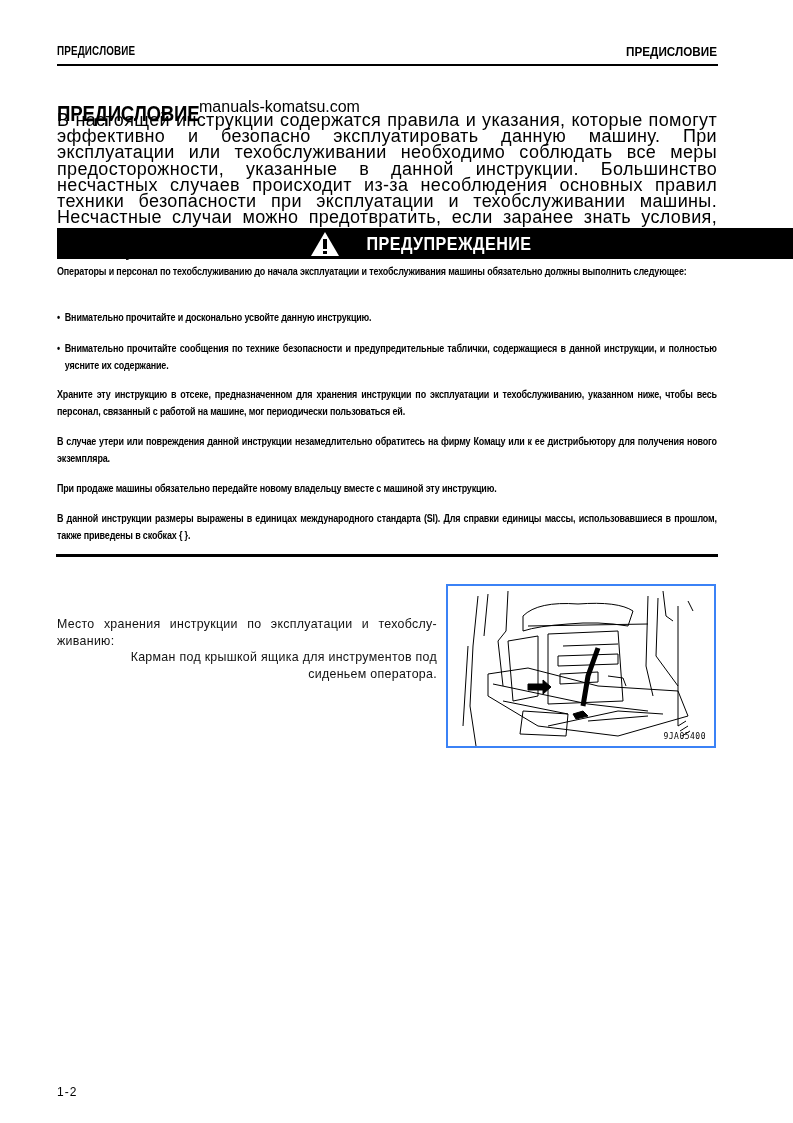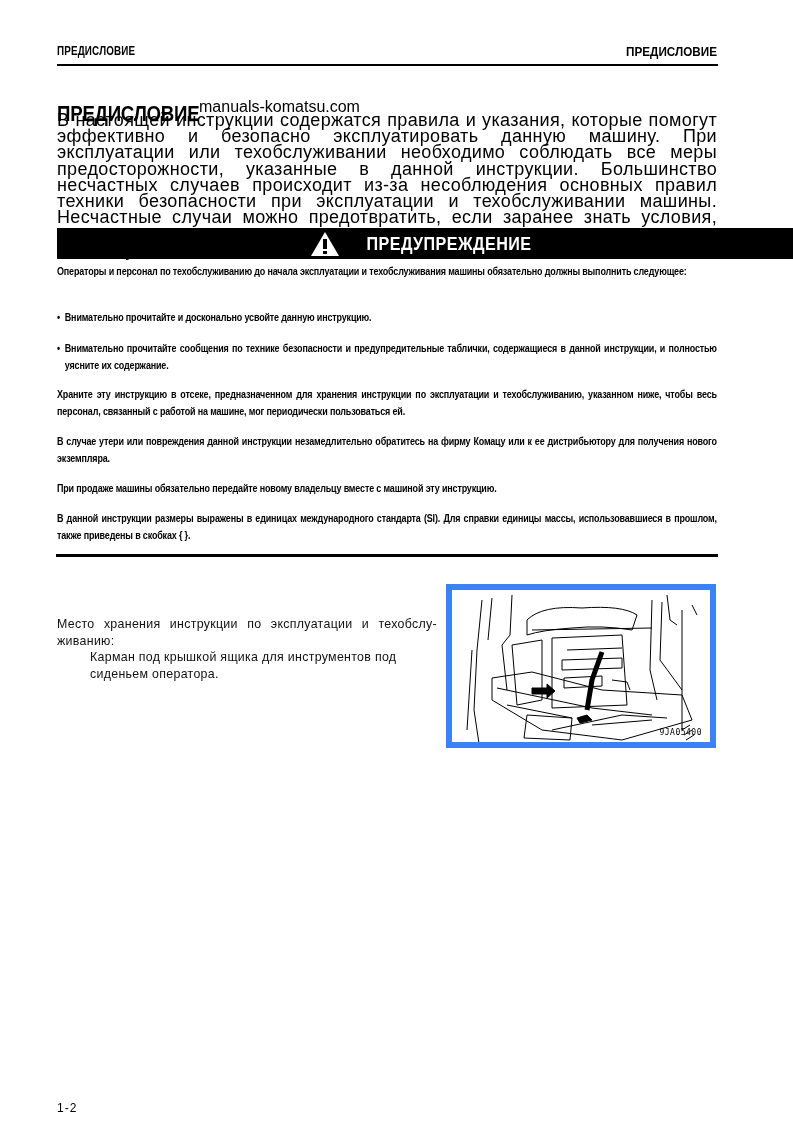--- a/index.html
+++ b/index.html
@@ -24,26 +24,26 @@
   .wtext { font-family: "Liberation Sans", sans-serif; font-weight: bold; font-size: 11.5px; line-height: 16.5px;
            transform: scaleX(0.78); transform-origin: left top; letter-spacing: -0.2px; }
   .w-para { left: 57px; width: 846px; text-align: justify; }
 
   .bullet { display: flex; }
   .bullet-dot { width: 10px; flex: none; }
 
   .bottom-rule { left: 56px; top: 554px; width: 662px; height: 3px; background: #000; }
 
   .store-text { left: 57px; top: 616px; width: 380px; font-size: 12.4px; line-height: 16.5px; letter-spacing: 0.3px; text-align: justify; color: #111; }
-  .store-sub { padding-left: 33px; text-align: left; }
+  .store-sub { padding-left: 33px; text-align: right; }
 
-  .fig-box { left: 446px; top: 584px; width: 270px; height: 164px; border: 6px solid #3b82f6; box-sizing: border-box; overflow: hidden; }
+  .fig-box { left: 446px; top: 584px; width: 270px; height: 164px; border: 2px solid #3b82f6; box-sizing: border-box; overflow: hidden; }
   .fig-label { position: absolute; right: 8px; bottom: 5px; font-size: 8px; font-family: "DejaVu Sans Mono", monospace; letter-spacing: 0.5px; }
 
-  .page-num { left: 57px; top: 1085px; font-size: 12px; letter-spacing: 1px; margin-top: 16px; }
+  .page-num { left: 57px; top: 1085px; font-size: 12px; letter-spacing: 1px; }
 </style>
 </head>
 <body>
 
 <div class="abs hdr-left">ПРЕДИСЛОВИЕ</div>
 <div class="abs hdr-right">ПРЕДИСЛОВИЕ</div>
 <div class="abs hdr-rule"></div>
 
 <div class="abs title">ПРЕДИСЛОВИЕ</div>
 <div class="abs watermark">manuals-komatsu.com</div>

